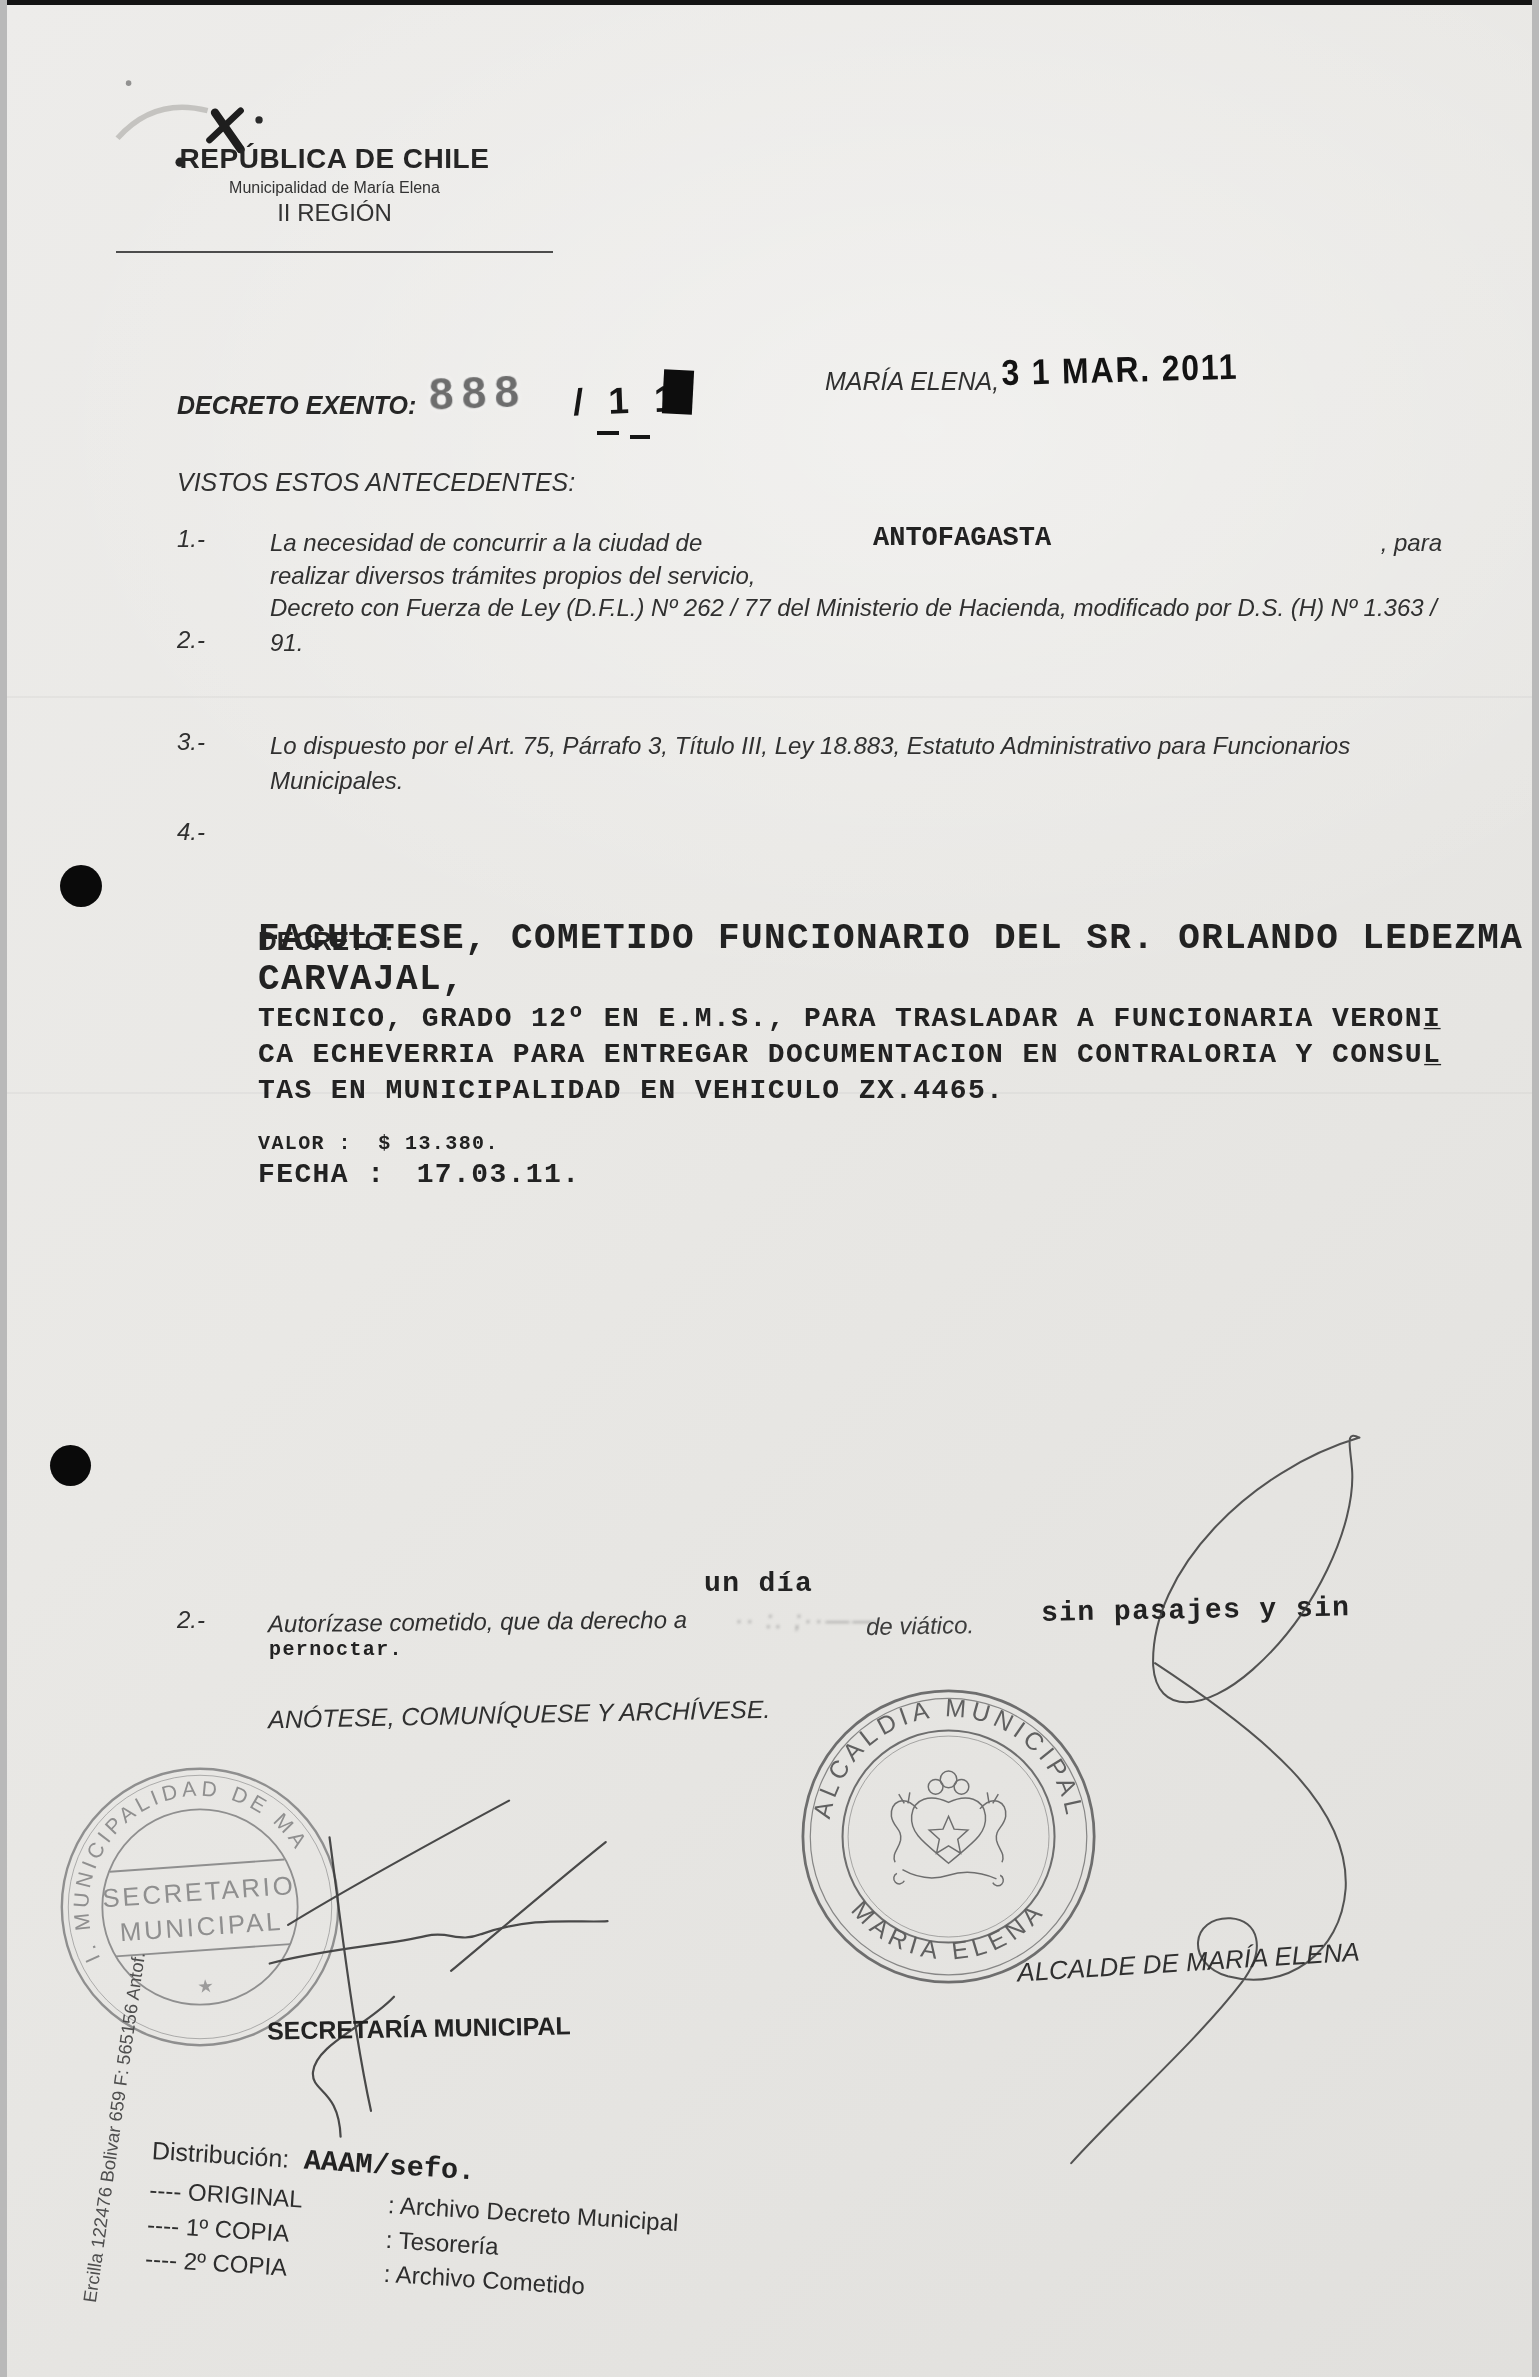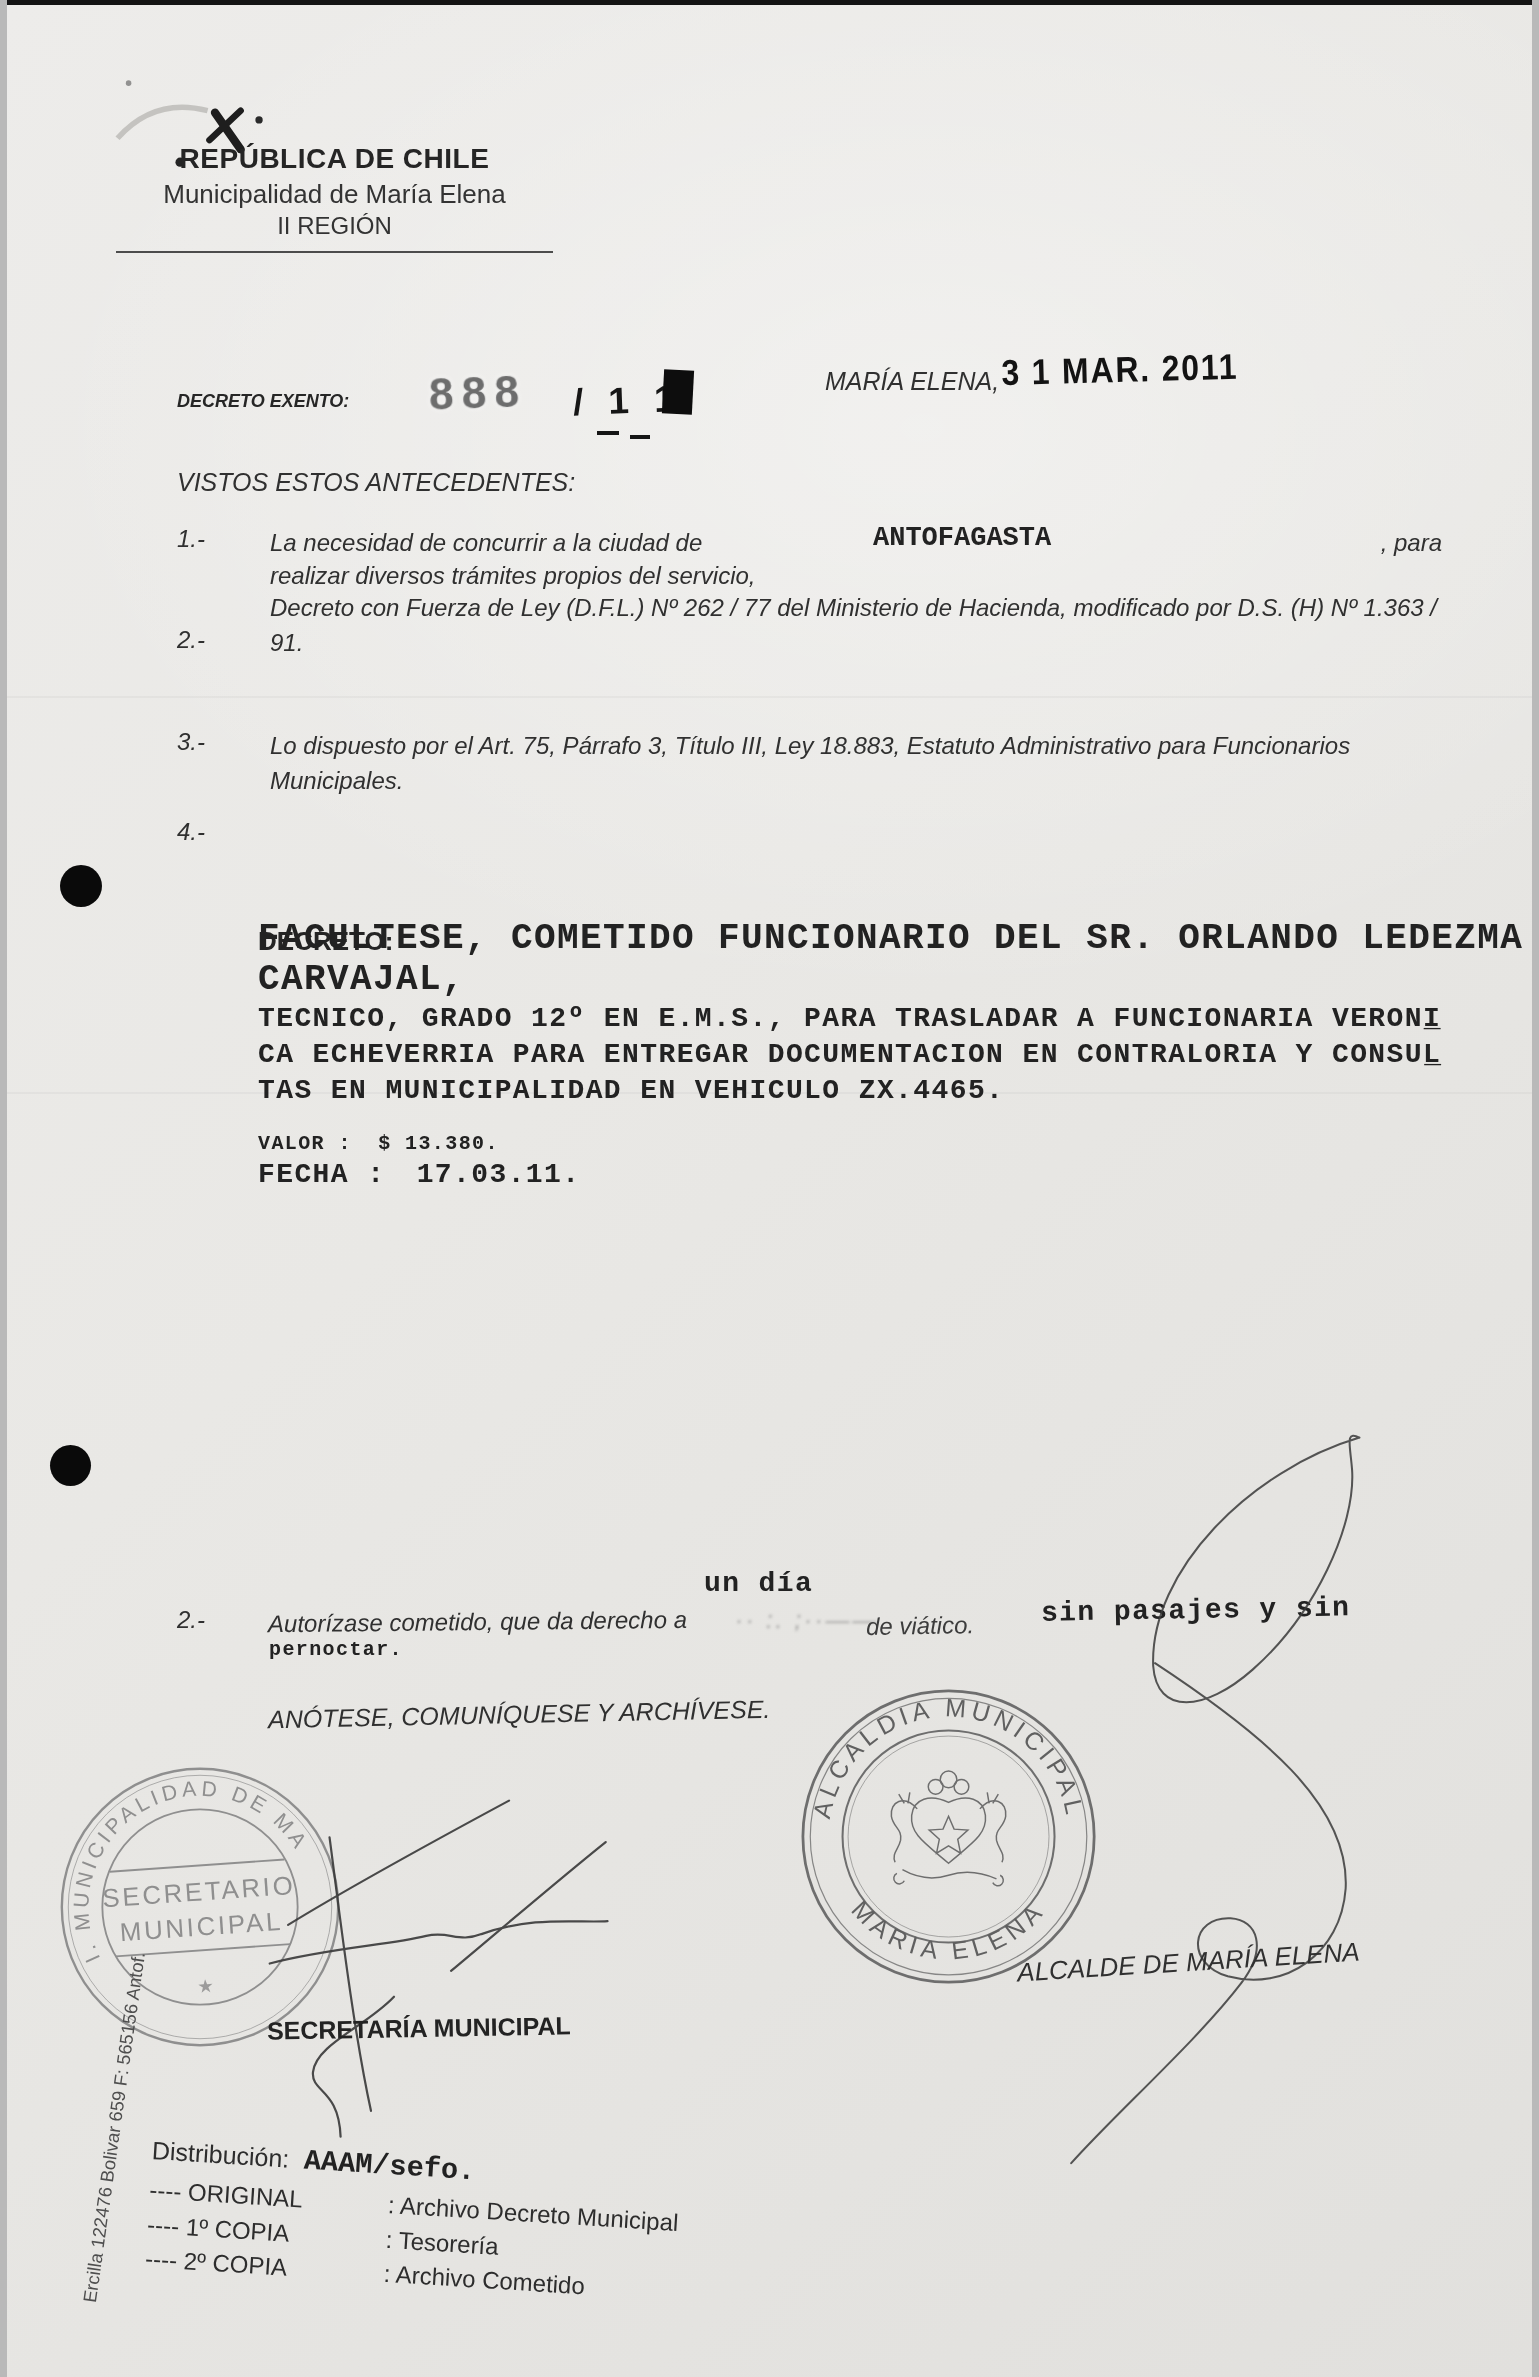--- a/index.html
+++ b/index.html
@@ -57,26 +57,26 @@
     <path d="M 80,120 q 40,-45 98,-30" stroke="#b4b2ae" stroke-width="6" fill="none" opacity=".7"></path>
     <path d="M 186,92 l 28,40" stroke="#1e1e1e" stroke-width="9" fill="none" stroke-linecap="round"></path>
     <path d="M 214,90 l -34,32" stroke="#1e1e1e" stroke-width="7" fill="none" stroke-linecap="round"></path>
     <circle cx="148" cy="146" r="5" fill="#242424"></circle>
     <circle cx="234" cy="100" r="4" fill="#2a2a2a"></circle>
     <circle cx="92" cy="60" r="3" fill="#555" opacity=".6"></circle>
   </svg>
 
   <div class="abs" style="left:111px;top:143px;width:433px;text-align:center">
     <div style="font-size:28px;font-weight:700;letter-spacing:0.5px;color:#252525">REPÚBLICA DE CHILE</div>
-    <div style="font-size:26px;margin-top:3.7px;color:#333">Municipalidad de María Elena</div>
+    <div style="font-size:16px;margin-top:3.7px;color:#333">Municipalidad de María Elena</div>
     <div style="font-size:24px;margin-top:2.8px;color:#333">II REGIÓN</div>
   </div>
   <div class="abs hdr-line" style="left:109px;top:251px;width:437px"></div>
 
-  <div class="abs it" style="left:170px;top:391px;font-size:18px;font-weight:700;color:#262626">DECRETO EXENTO:</div>
+  <div class="abs it" style="left:170px;top:391px;font-size:25px;font-weight:700;color:#262626">DECRETO EXENTO:</div>
   <div class="abs num-stamp" style="left:422px;top:368px">888</div>
   <div class="abs num-suffix" style="left:566px;top:380px">/ 1 1</div>
   <div class="abs blob" style="left:656px;top:370px;width:29.5px;height:44px"></div>
   <div class="abs dash" style="left:590px;top:431px;width:22px"></div>
   <div class="abs dash" style="left:623px;top:435px;width:20px"></div>
 
   <div class="abs it" style="left:818px;top:367px;font-size:25px">MARÍA ELENA,</div>
   <div class="abs date-stamp" style="left:995px;top:357px">3 1 MAR. 2011</div>
 
   <div class="abs it" style="left:170px;top:468px;font-size:25px">VISTOS ESTOS ANTECEDENTES:</div>

